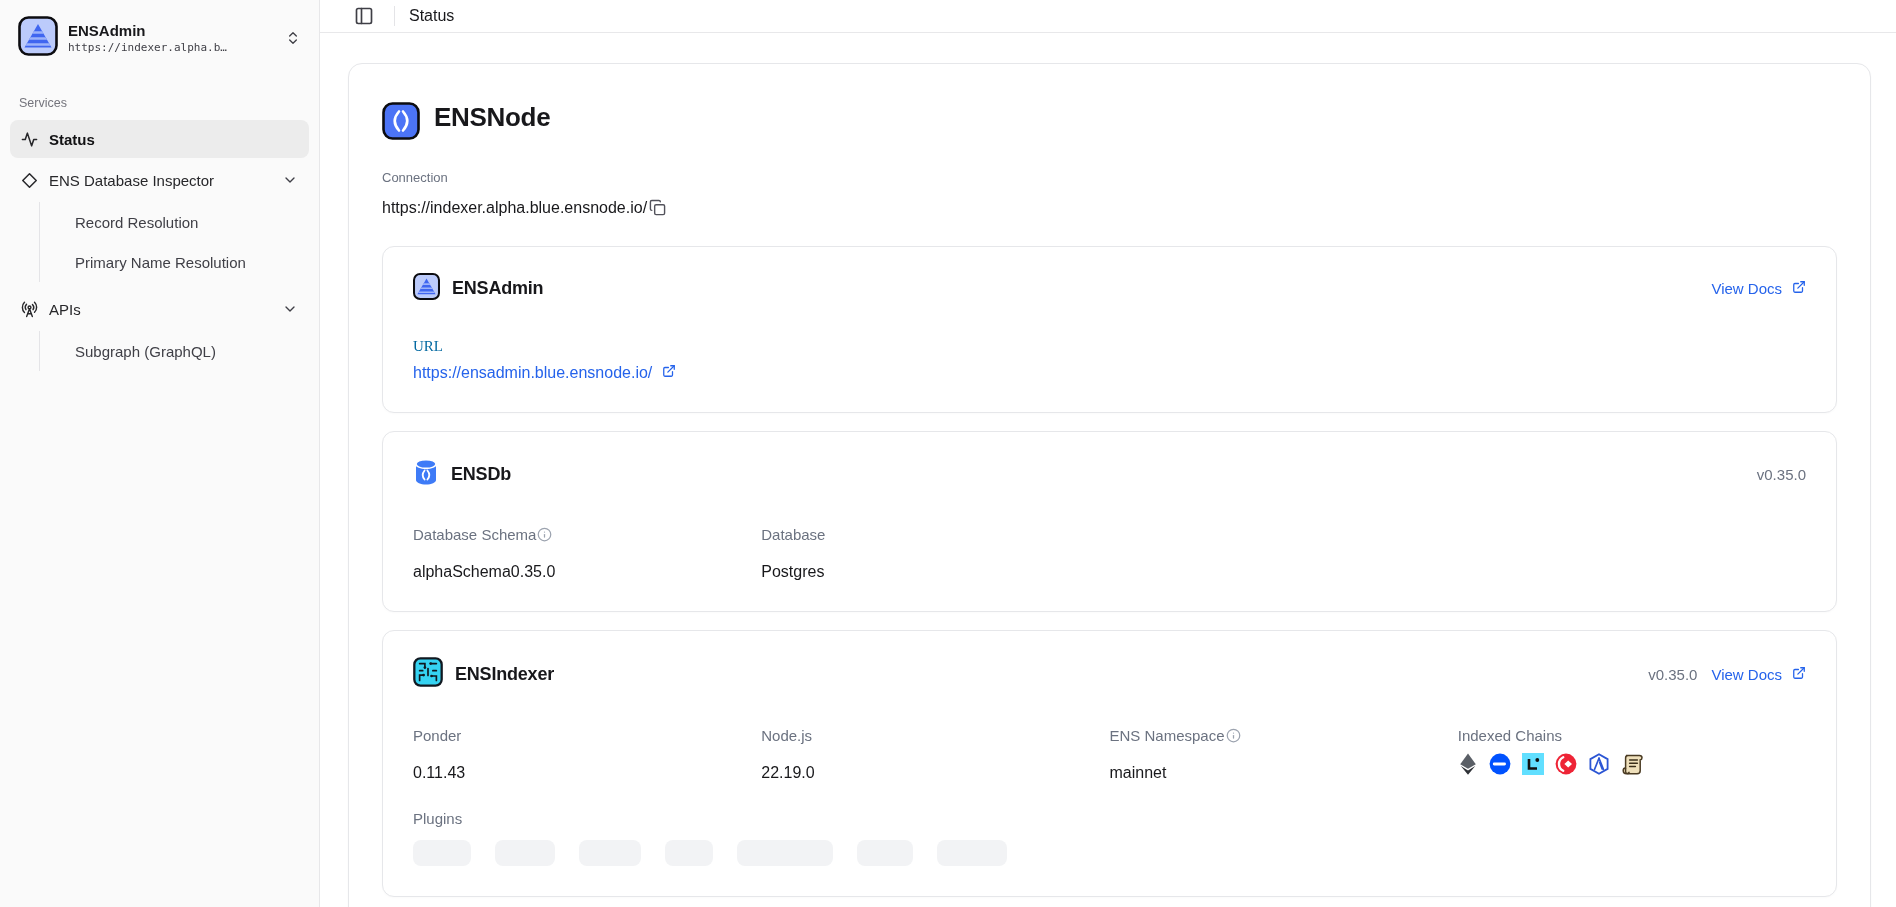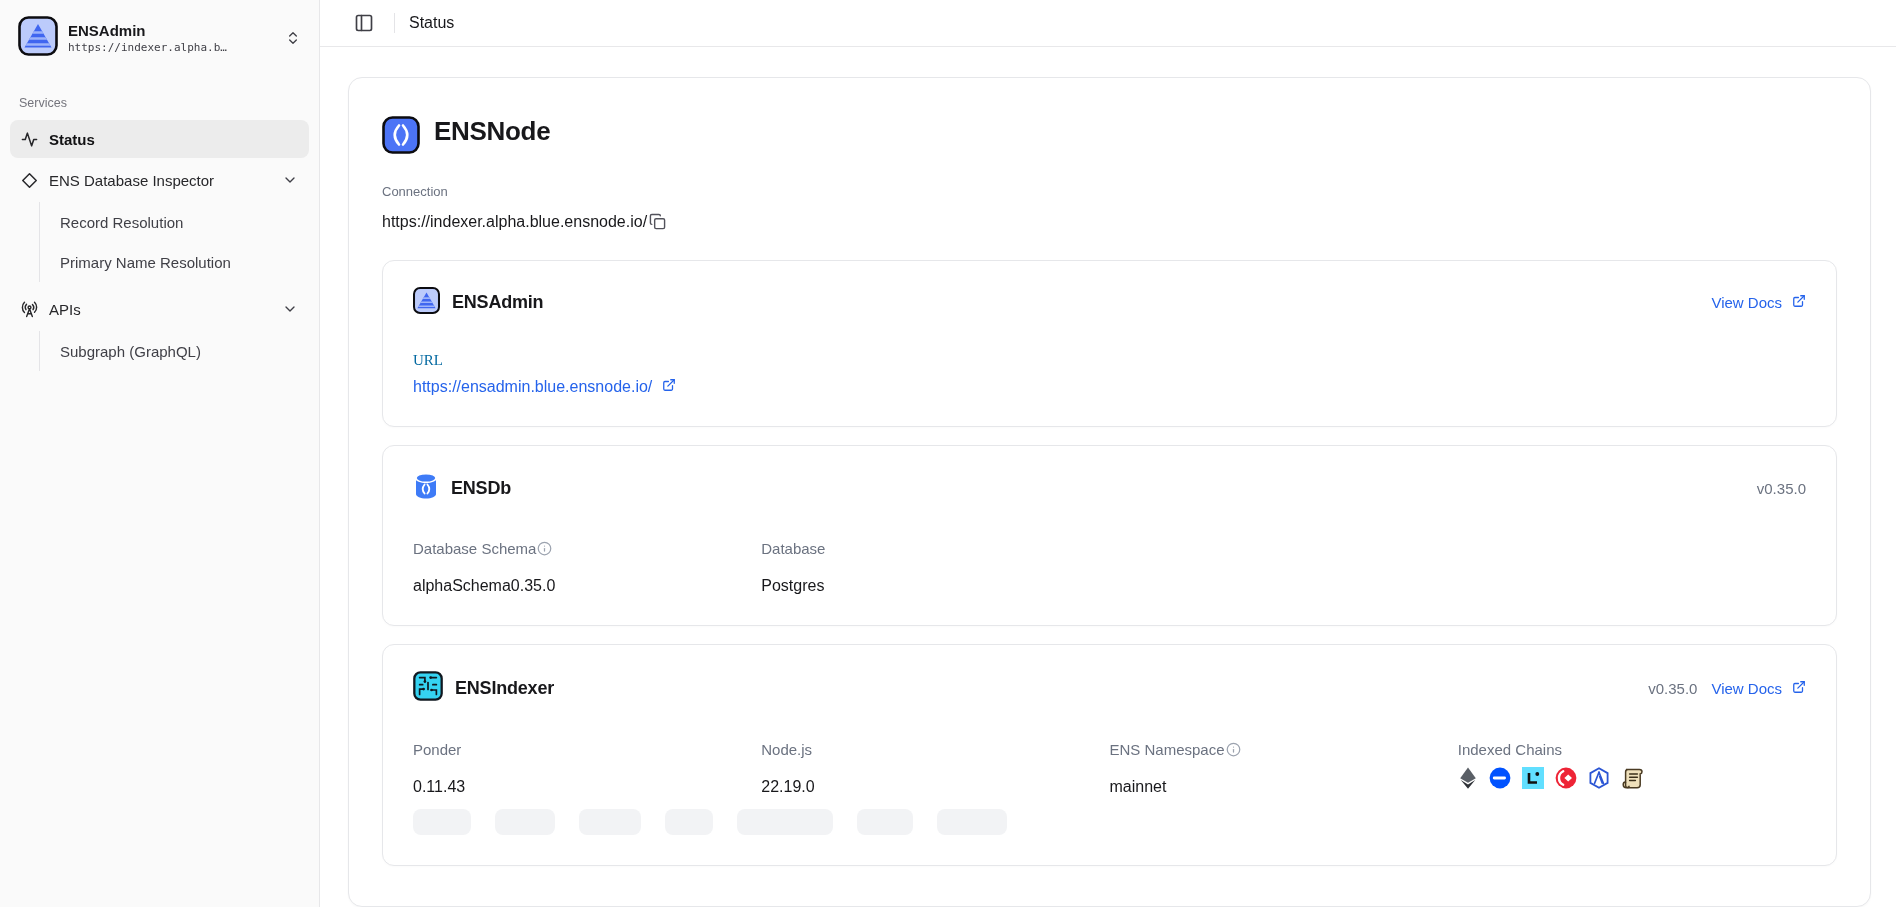--- a/index.html
+++ b/index.html
@@ -15,21 +15,21 @@
   .sb-app-name { font-size:15px; font-weight:700; line-height:1.25; }
   .sb-app-url { font-family:"DejaVu Sans Mono", monospace; font-size:11px; color:#3f3f46; white-space:nowrap; }
   .sb-chevrons { color:#3f3f46; display:flex; }
   .sb-group-label { font-size:12.5px; color:#74747c; padding:0 9px; margin-top:30px; margin-bottom:10px; }
   .sb-item { display:flex; align-items:center; gap:11px; height:38px; padding:0 11px; border-radius:8px;
     font-size:15px; color:#27272a; cursor:pointer; margin-bottom:3px; }
   .sb-item.active { background:#ececec; font-weight:700; color:#111113; }
   .sb-item .ico { display:flex; color:#27272a; }
   .sb-item .grow { flex:1; }
   .sb-item .chev { color:#3f3f46; display:flex; }
-  .sb-sub { margin:2px 0 8px 29px; border-left:1px solid #e4e4e7; padding-left:2px; }
+  .sb-sub { margin:2px 0 8px 29px; border-left:1px solid #e4e4e7; padding-left:17px; }
   .sb-sub-item { display:flex; align-items:center; height:40px; padding:0 18px; font-size:15px;
     color:#3f3f46; border-radius:8px; cursor:pointer; }
 
   
   .main { flex:1; display:flex; flex-direction:column; }
   .topbar { height:78px; border-bottom:1px solid #e8e8ea; display:flex; align-items:center;
     padding-left:28px; gap:14px; }
   .tb-toggle { background:none; border:none; color:#3f3f46; display:flex; cursor:pointer; padding:6px; border-radius:6px; }
   .tb-sep { width:1px; height:20px; background:#e4e4e7; }
   .tb-title { font-size:16px; color:#18181b; }
@@ -404,20 +404,21 @@
                       <line x1="8.6" y1="7" x2="16.4" y2="7"></line>
                         <line x1="8.6" y1="10.2" x2="16.4" y2="10.2"></line>
                         <line x1="8.6" y1="13.4" x2="14.4" y2="13.4"></line>
                     </g>
                   </svg>
                 </span>
               </div>
             </div>
           </div>
 
+          <div class="plugins-label">Plugins</div>
           <div class="pill-row">
               <div class="pill" style="width: 58px;"></div>
               <div class="pill" style="width: 60px;"></div>
               <div class="pill" style="width: 62px;"></div>
               <div class="pill" style="width: 48px;"></div>
               <div class="pill" style="width: 96px;"></div>
               <div class="pill" style="width: 56px;"></div>
               <div class="pill" style="width: 70px;"></div>
             </div>
         </div>

